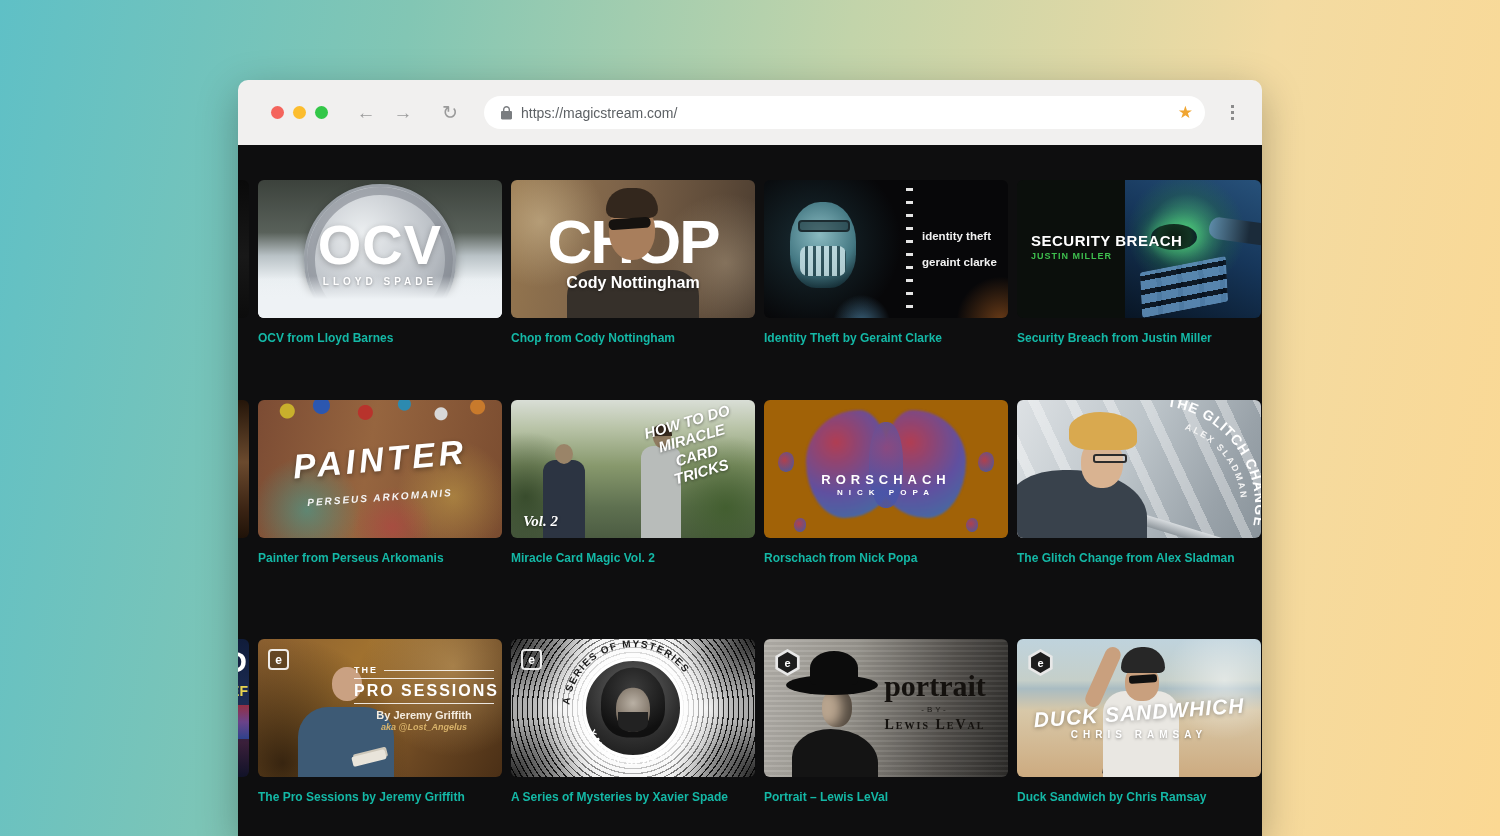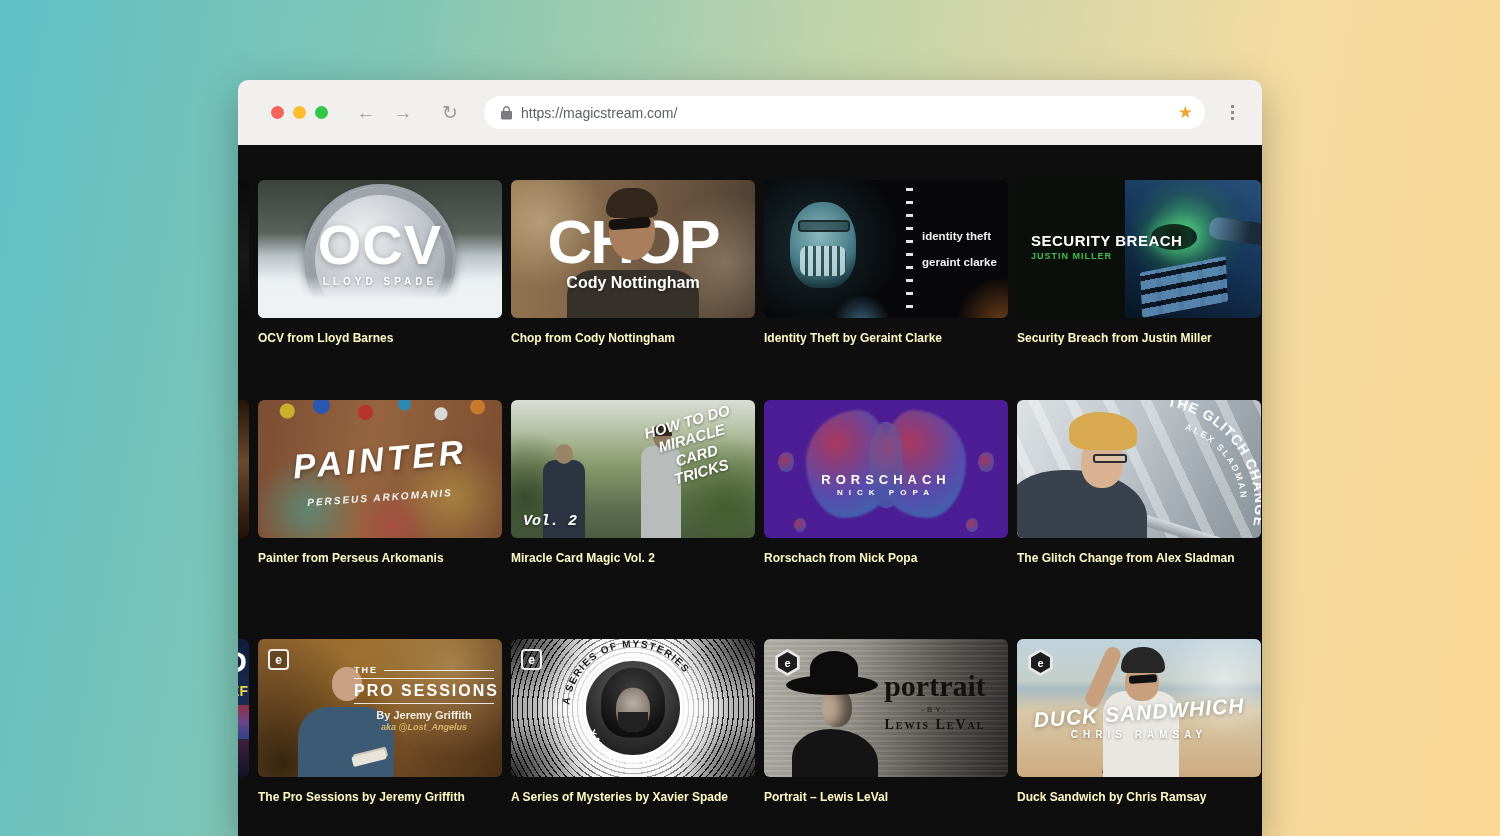--- a/index.html
+++ b/index.html
@@ -40,21 +40,21 @@
   
   .page { height:691px; background:#0e0e0f; overflow:hidden; padding-top:35px; }
   .row { display:flex; gap:9px; margin-left:-233px; }
   .row-1 { margin-bottom:55px; }
   .row-2 { margin-bottom:74px; }
   .tile { width:244px; flex:0 0 244px; }
   .thumb {
     width:244px; height:138px; border-radius:6px; overflow:hidden;
     position:relative; cursor:pointer; background:#1a1a1a;padding-left:12px;
   }
-  .caption { margin-top:13px; font-size:12px; font-weight:700; color:#fef9c3; white-space:nowrap; }
+  .caption { margin-top:13px; font-size:12px; font-weight:700; color:#14b8a6; white-space:nowrap; }
   .abs { position:absolute; }
 
   
   .badge-sq {
     position:absolute; left:10px; top:10px; width:21px; height:21px;
     border:2px solid rgba(255,255,255,.9); border-radius:4px; background:rgba(10,10,10,.25);
     color:#fff; font-weight:800; font-size:12px; display:flex; align-items:center; justify-content:center;
   }
   .badge-hex {
     position:absolute; left:10px; top:10px; width:27px; height:27px; background:#e8e8e8;
@@ -160,24 +160,24 @@
     radial-gradient(circle at 6% 70%, rgba(40,60,30,.75), transparent 26%),
     linear-gradient(180deg,#d9ded6 0%,#b9c4a8 20%,#87986c 48%,#5e7050 78%,#4c5c42 100%); }
   .mir-man1-head { left:44px; top:44px; width:18px; height:20px; background:#9a8468; border-radius:50%; }
   .mir-man1-body { left:32px; top:60px; width:42px; height:78px; background:#2c3442; border-radius:12px 12px 0 0; }
   .mir-man2-head { left:142px; top:26px; width:18px; height:22px; background:#8f7a60; border-radius:50%; }
   .mir-man2-hair { left:141px; top:24px; width:20px; height:12px; background:#3a2c20; border-radius:10px 10px 0 0; }
   .mir-man2-body { left:130px; top:46px; width:40px; height:92px; background:#b8bcba; border-radius:12px 12px 0 0; }
   .mir-script { right:6px; top:12px; width:110px; text-align:center; transform:rotate(-16deg);
     color:#fff; font-style:italic; font-weight:800; font-size:15px; line-height:1.15;
     text-shadow:0 1px 3px rgba(0,0,0,.45); }
-  .mir-vol { left:12px; bottom:8px; font-family:Liberation Mono, monospace; font-style:italic;
+  .mir-vol { left:12px; bottom:8px; font-family:Liberation Serif, serif; font-style:italic;
     font-weight:700; font-size:15px; color:#fff; text-shadow:0 1px 3px rgba(0,0,0,.5); }
 
-  .t-rorschach { background:#4c1d95; }
+  .t-rorschach { background:#a16207; }
   .ror-blob { top:10px; width:86px; height:108px;
     background:radial-gradient(circle at 35% 30%, #b23a5a, #5a4fae 55%, #3f6ab0 85%);
     filter:blur(1px); opacity:.92; }
   .ror-blob.l { left:42px; border-radius:62% 38% 55% 45% / 48% 62% 38% 52%; }
   .ror-blob.r { right:42px; border-radius:38% 62% 45% 55% / 62% 48% 52% 38%; }
   .ror-mid { left:50%; top:22px; transform:translateX(-50%); width:34px; height:86px;
     background:radial-gradient(circle at 50% 30%, #8a4a80, #4a55a8 70%); border-radius:45%; opacity:.9; }
   .ror-sat { width:16px; height:20px; border-radius:55% 45% 50% 50%; opacity:.85;
     background:radial-gradient(circle at 40% 40%, #b23a5a, #4a55a8 80%); }
   .ror-sat.s1 { left:14px; top:52px; } .ror-sat.s2 { right:14px; top:52px; }

